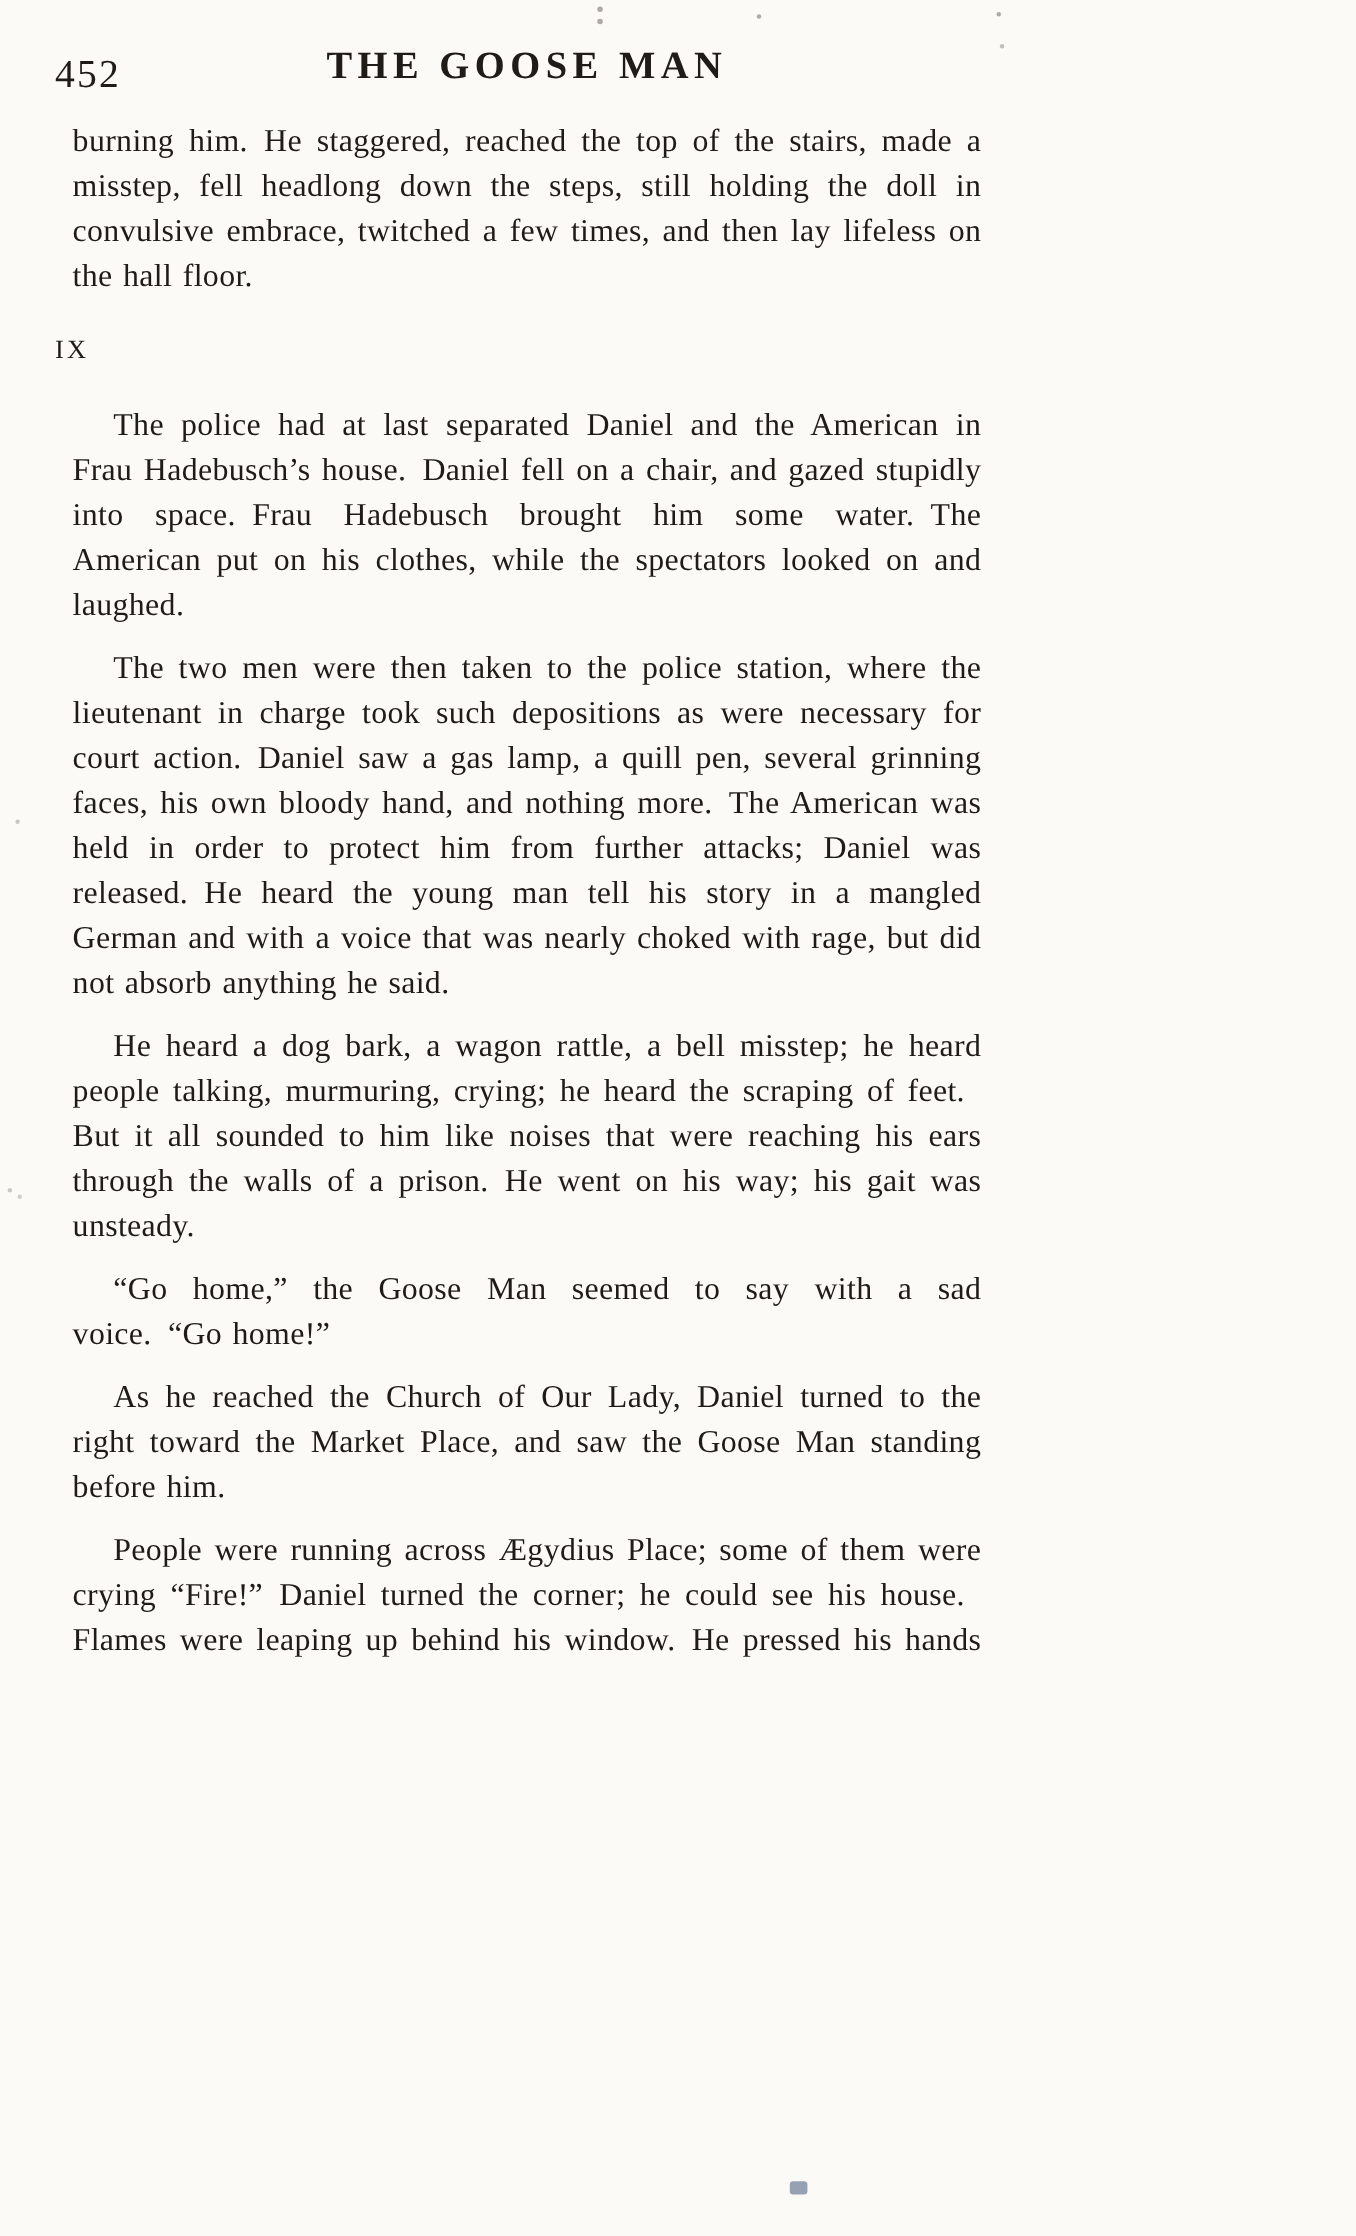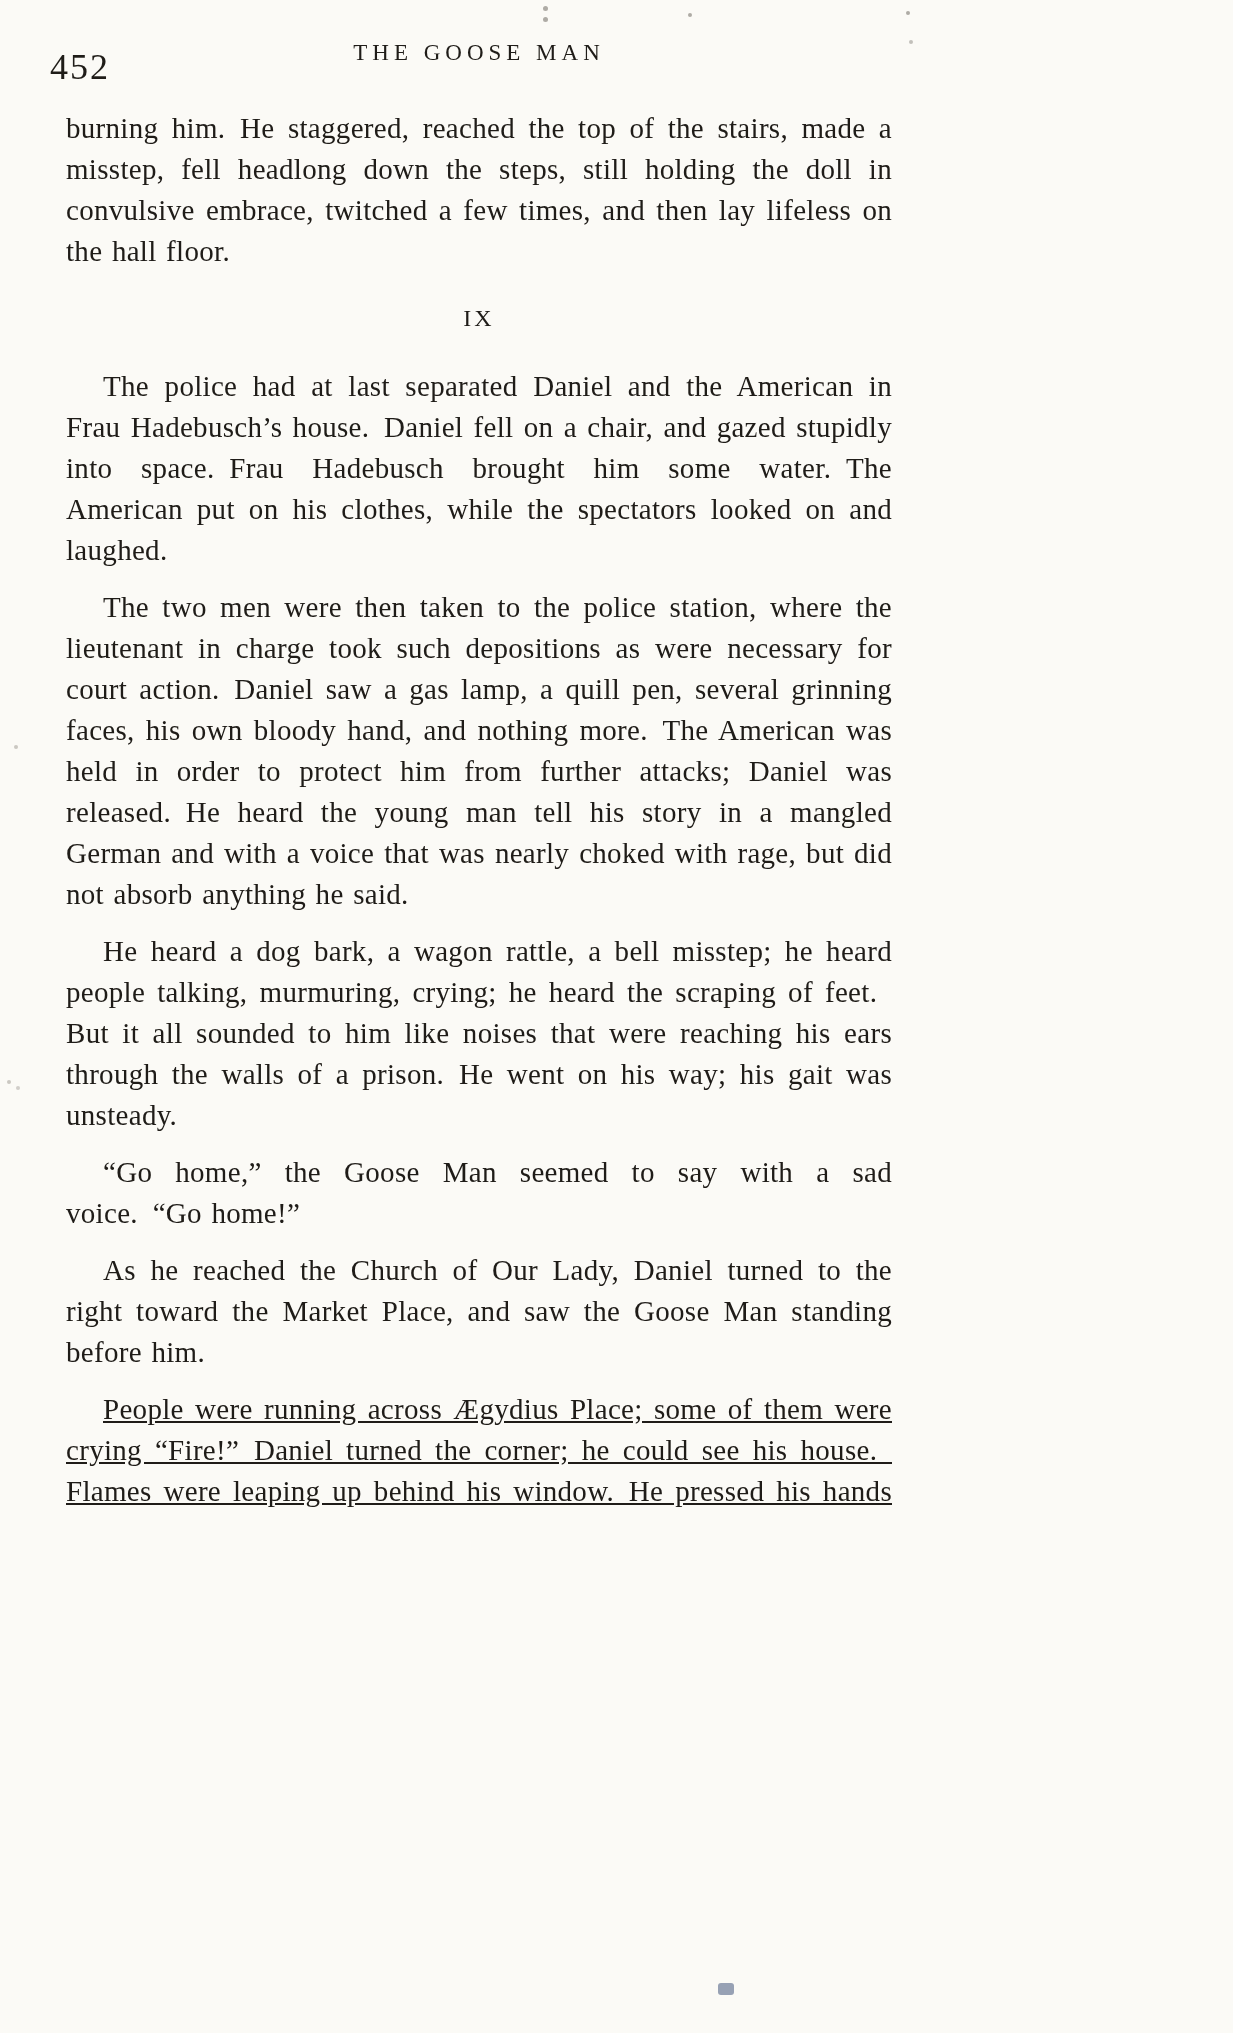--- a/index.html
+++ b/index.html
@@ -29,44 +29,43 @@
   .page-number {
     position: absolute;
     left: 0;
     top: 6px;
     font-size: 36px;
     letter-spacing: 2px;
   }
   .running-title {
     margin: 0;
     text-align: center;
-    font-size: 23px;
-    font-weight: normal;
+    font-size: 35px;
+    font-weight: bold;
     letter-spacing: 5px;
     white-space: nowrap;
   }
   .text-block {
     font-size: 29px;
     line-height: 41px;
     text-align: justify;
     word-spacing: 2px;
     letter-spacing: 0.3px;
   }
   .para {
     margin: 16px;
   }
   .para.indent {
     text-indent: 37px;
   }
   .para.flush {
     text-align-last: justify;
-    text-decoration: underline;
   }
   .section-heading {
-    text-align: center;
+    text-align: left;
     font-size: 24px;
     letter-spacing: 3px;
     margin: 26px 0 27px 0;
   }
   
   .speck {
     position: absolute;
     background: #6f6a62;
     border-radius: 50%;
     opacity: 0.55;

